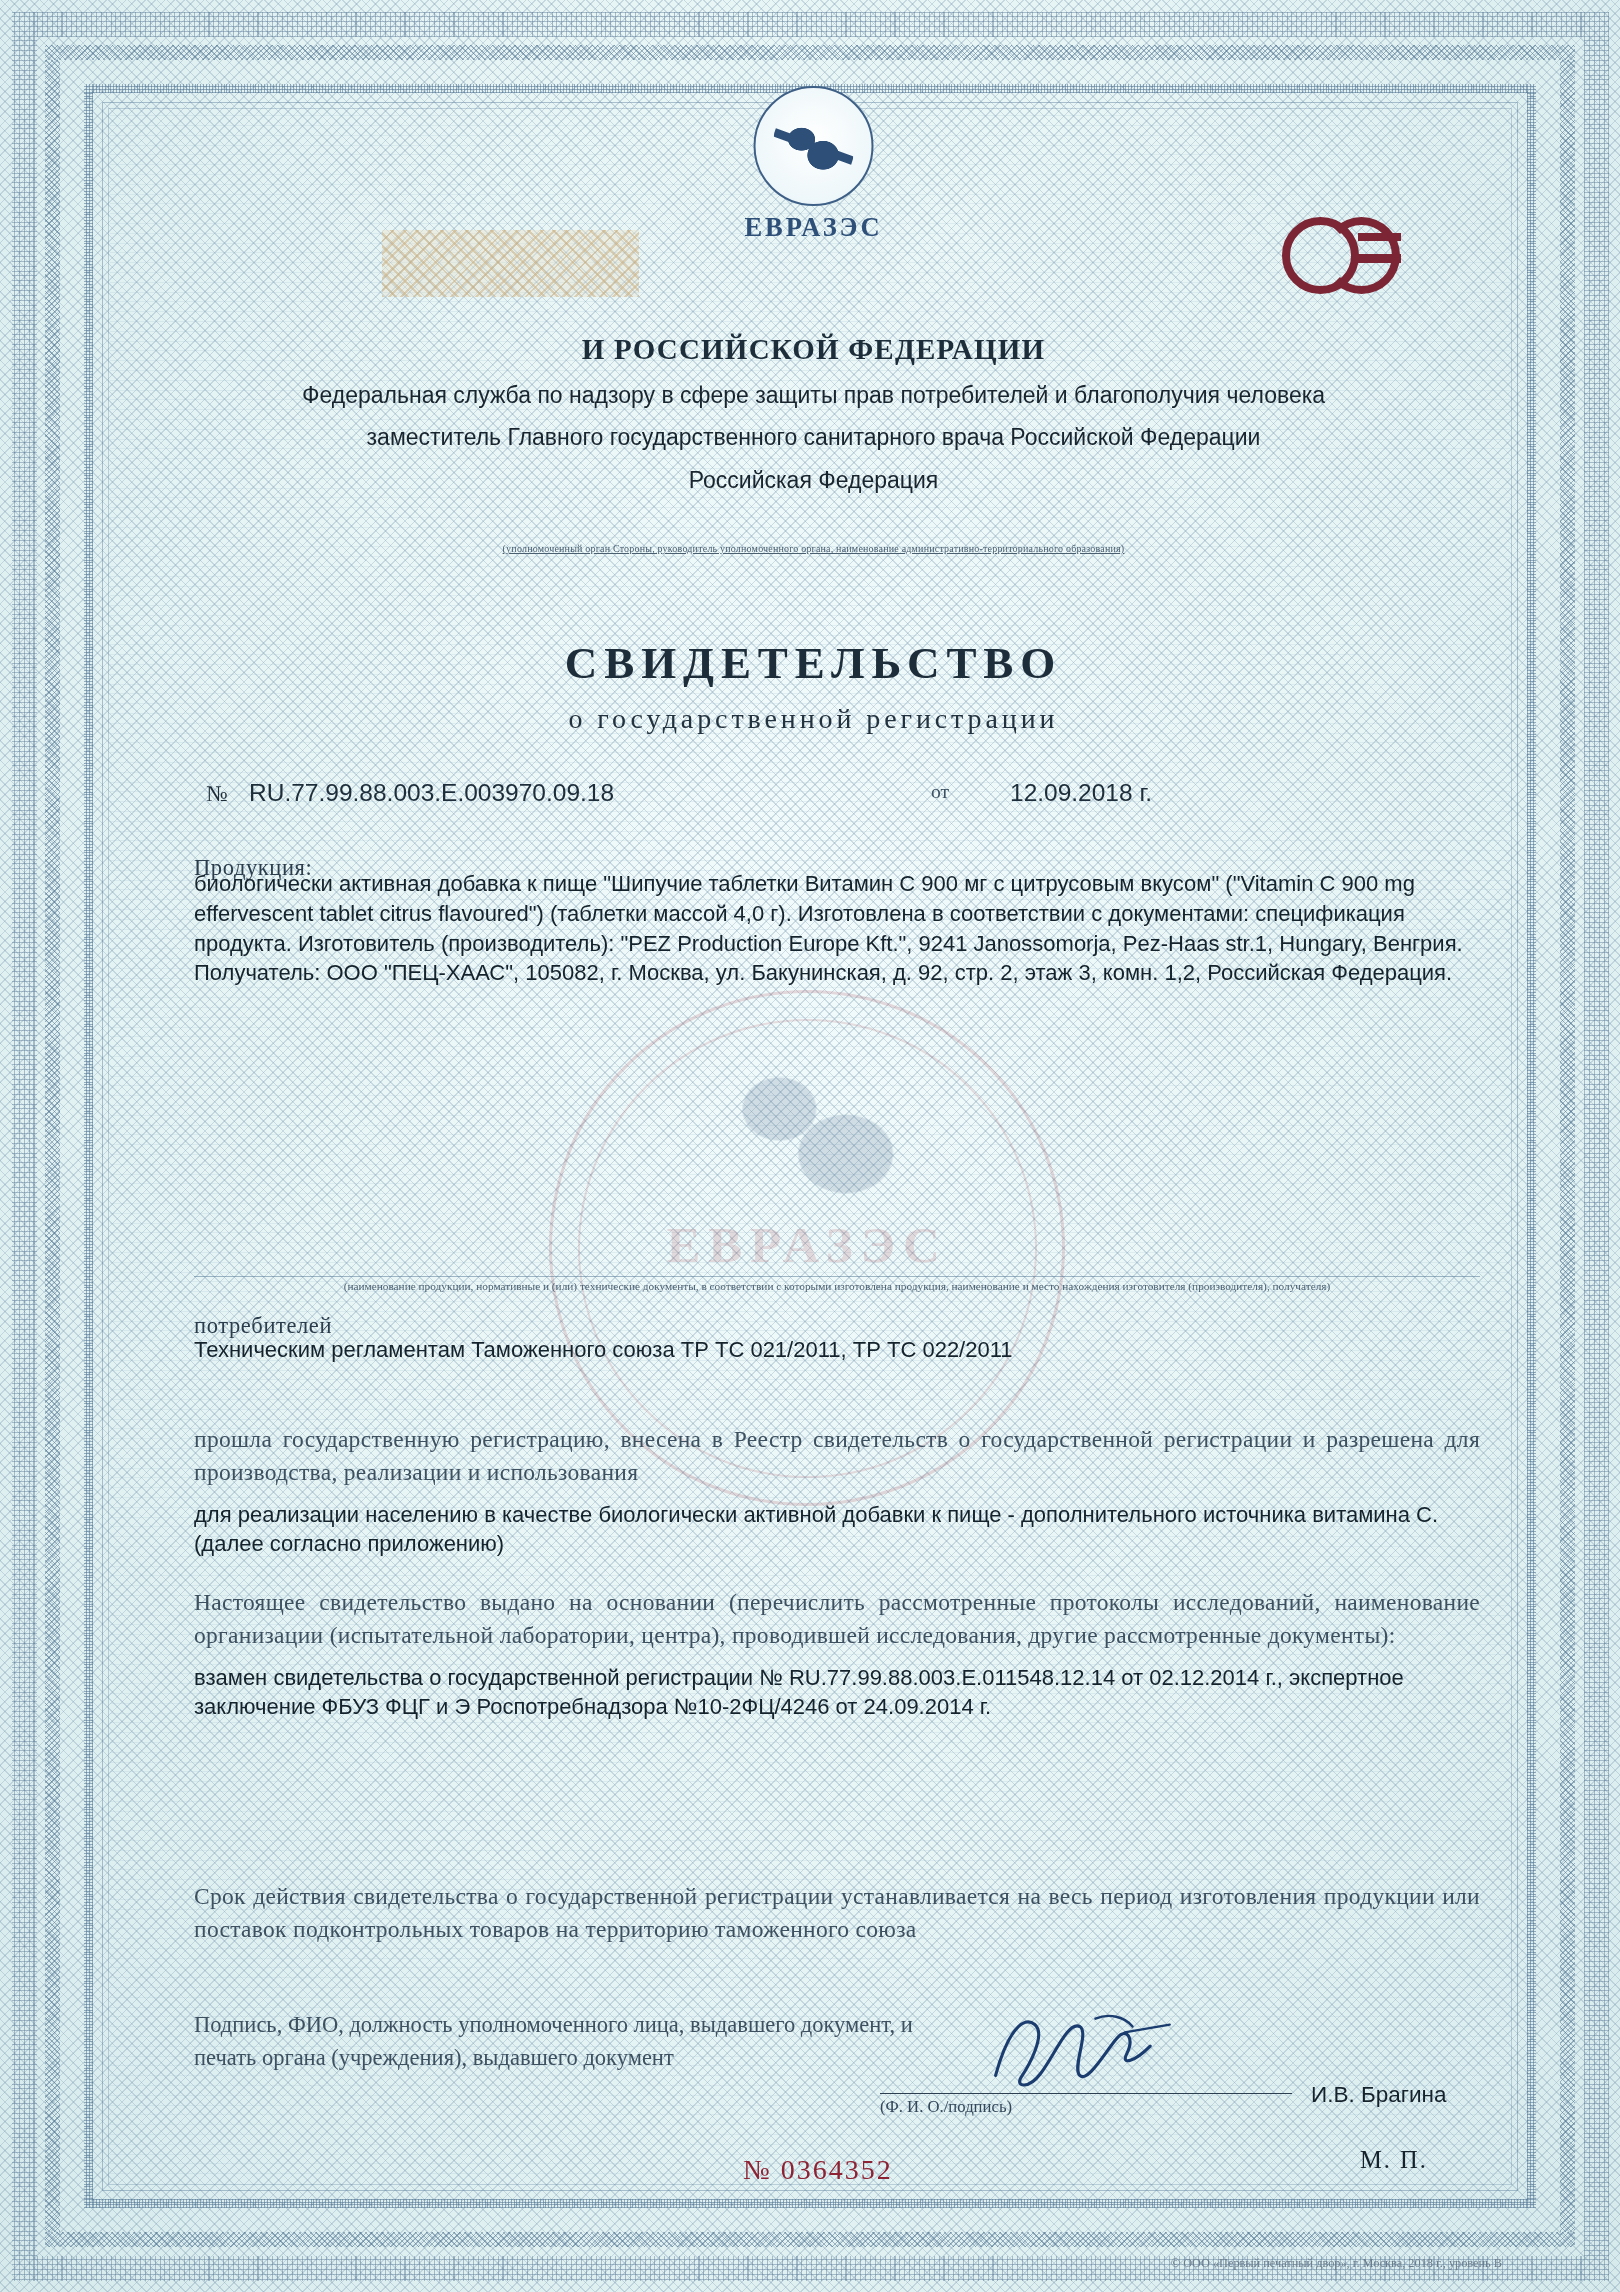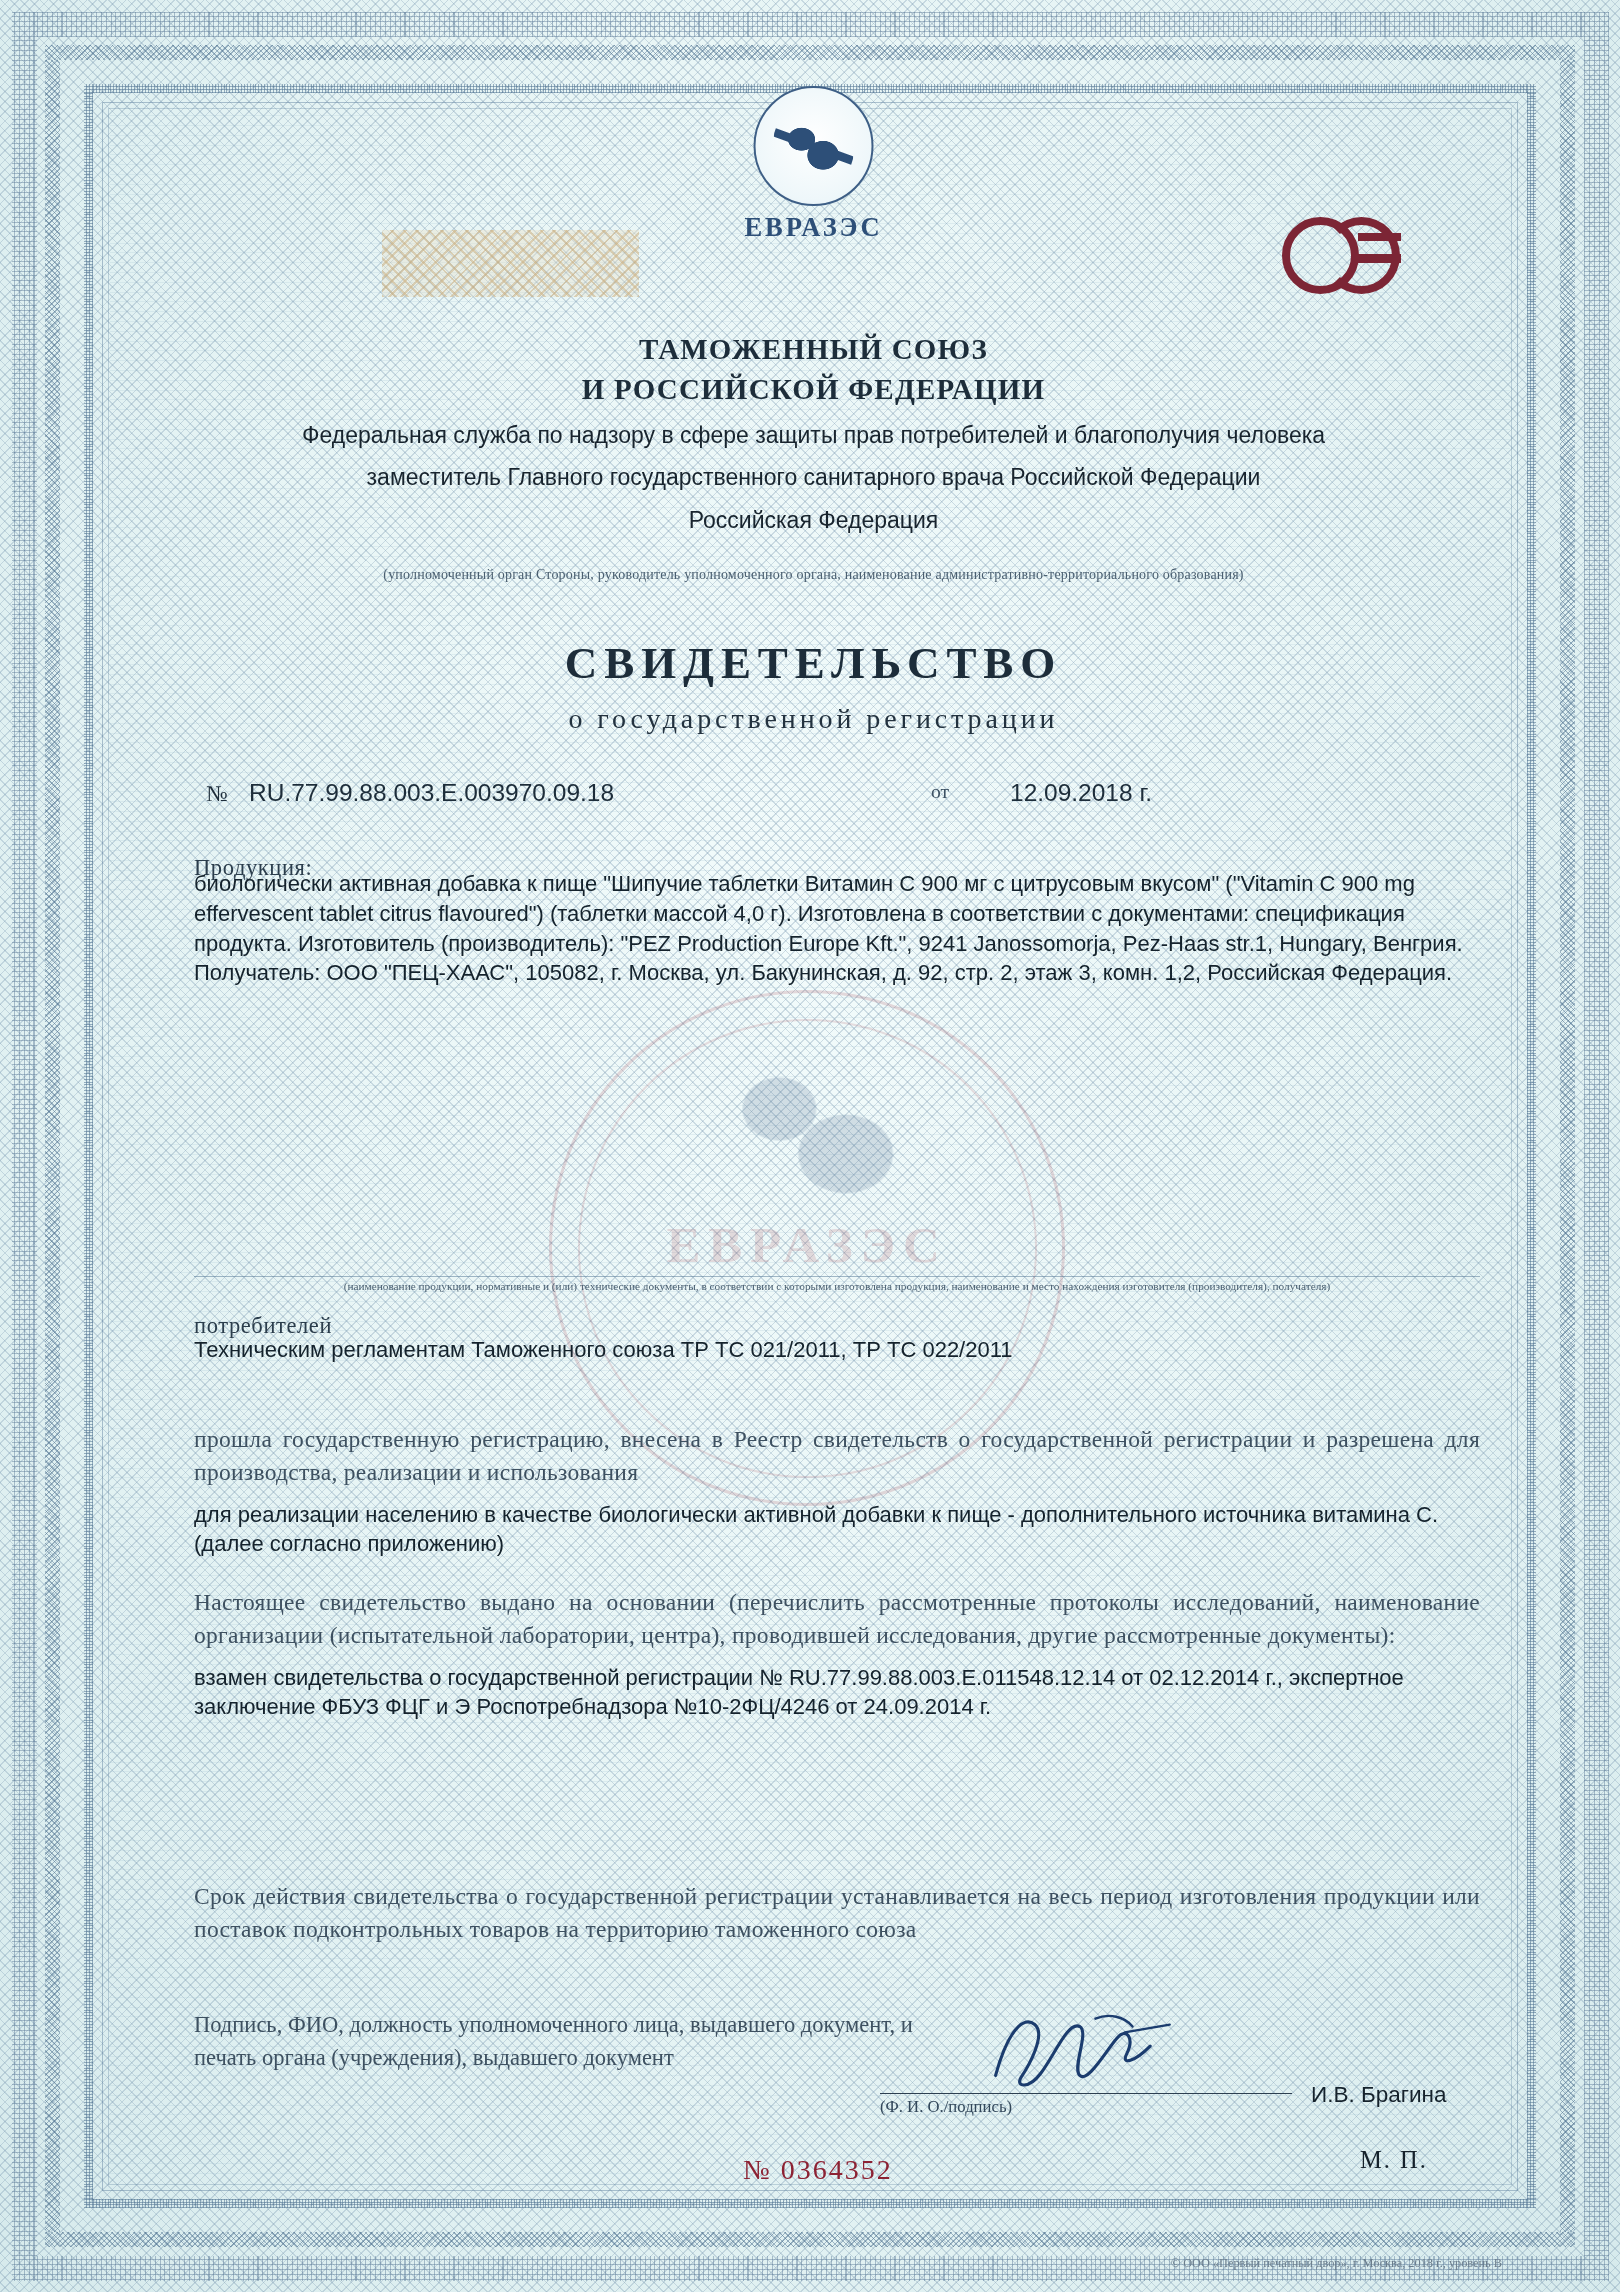--- a/index.html
+++ b/index.html
@@ -183,25 +183,26 @@
     line-height: 1.38;
   }
   .fed-line {
     margin-top: 9.8px;
     font-family: "Liberation Sans", sans-serif;
     font-size: 23px;
     color: #18242e;
     line-height: 1.42;
   }
   .micro-note {
-    margin-top: 31px;
-    font-family: "Liberation Serif", serif;
-    font-size: 14px;
+    margin-top: 47px;
+    font-family: "Liberation Serif", serif;
+    font-size: 10px;
     color: #4a5f70;
     letter-spacing: 0.2px;
+    text-decoration: underline;
   }
 
   .cert-title {
     position: absolute;
     left: 0; top: 598px;
     width: 1333px;
     text-align: center;
   }
   .cert-title .main {
     font-family: "Liberation Serif", serif;
@@ -427,21 +428,20 @@
     <div class="hologram"></div>
 
     <div class="se-logo">
       <div class="ring r1"></div>
       <div class="ring r2"></div>
       <div class="bar"></div>
       <div class="bar2"></div>
     </div>
 
     <div class="title-block">
-      <div class="ts-line">ТАМОЖЕННЫЙ СОЮЗ</div>
       <div class="ts-line">И РОССИЙСКОЙ ФЕДЕРАЦИИ</div>
       <div class="fed-line">Федеральная служба по надзору в сфере защиты прав потребителей и благополучия человека</div>
       <div class="fed-line">заместитель Главного государственного санитарного врача Российской Федерации</div>
       <div class="fed-line">Российская Федерация</div>
       <div class="micro-note">(уполномоченный орган Стороны, руководитель уполномоченного органа, наименование административно-территориального образования)</div>
     </div>
 
     <div class="cert-title">
       <div class="main">СВИДЕТЕЛЬСТВО</div>
       <div class="sub">о государственной регистрации</div>

